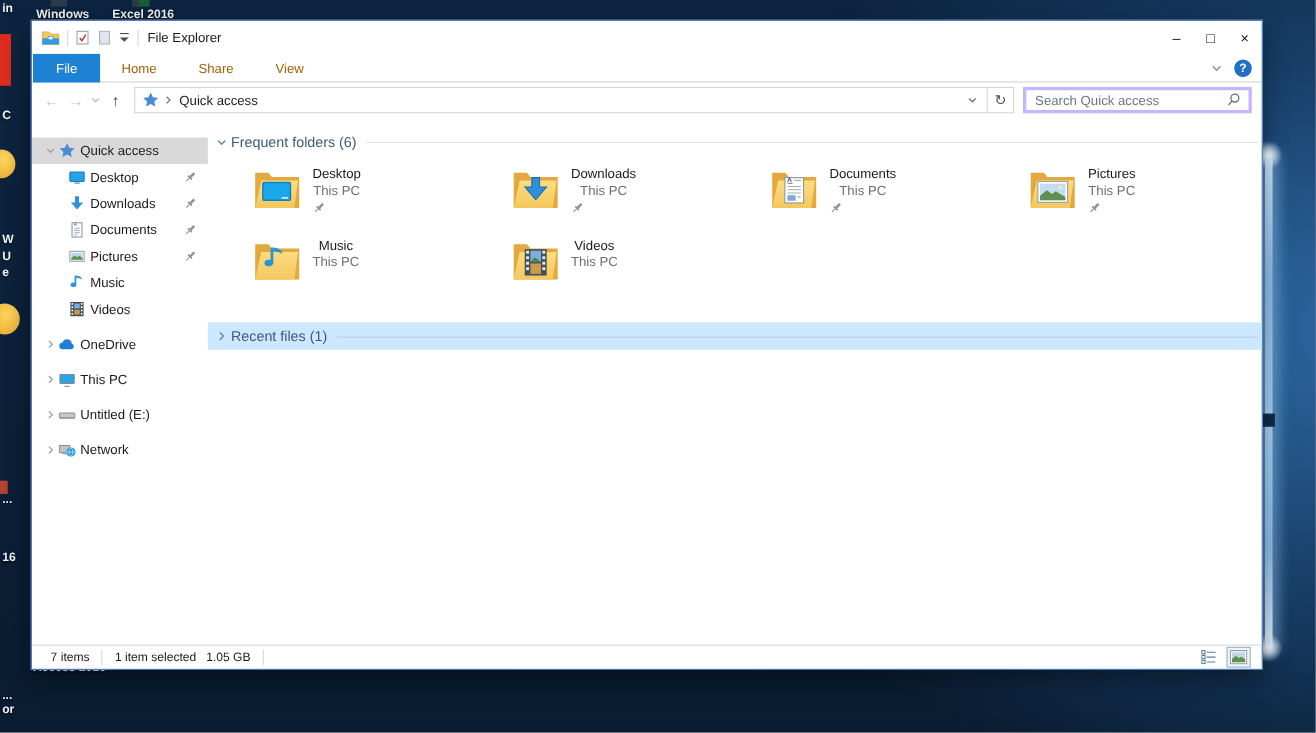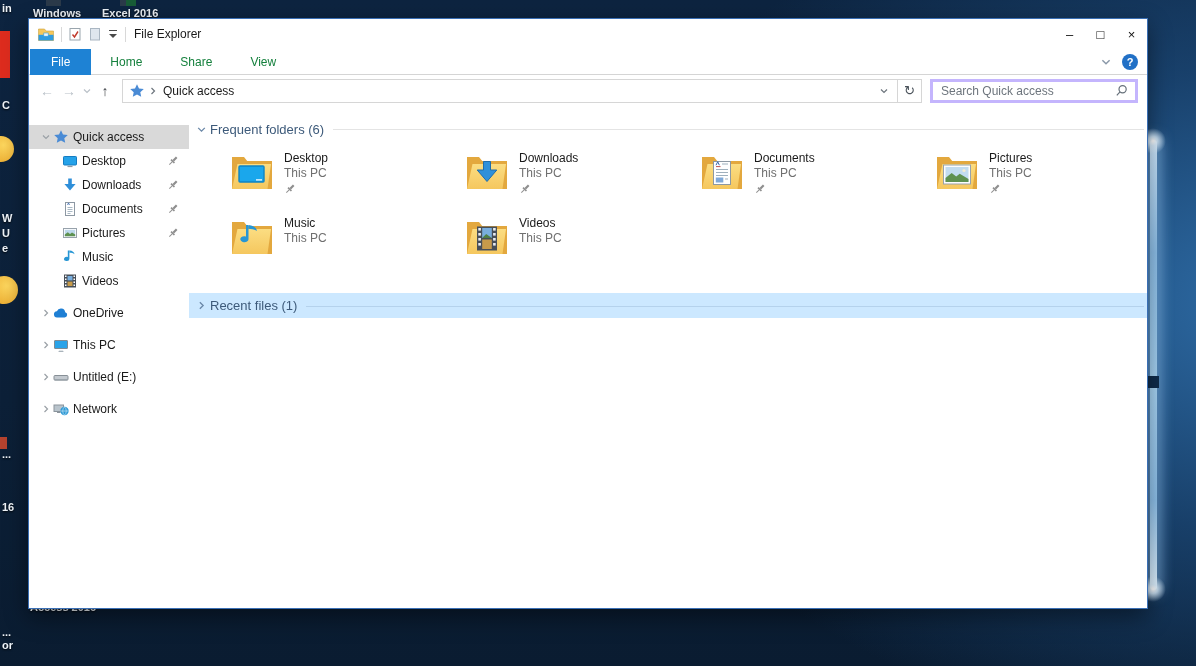--- a/index.html
+++ b/index.html
@@ -33,21 +33,21 @@
   .qat .sep { width:1px; height:15px; background:#d8d8d8; }
   .qat-caret { width:11px; height:8px; position:relative; cursor:default; }
   .qat-caret::before { content:""; position:absolute; left:1px; top:0; width:8px; height:0; border-top:1.6px solid #4a4a4a; }
   .qat-caret::after { content:""; position:absolute; left:1px; top:4px; border-left:4px solid transparent; border-right:4px solid transparent; border-top:4px solid #4a4a4a; }
   .win-title { margin-left:8px; font-size:12px; color:#1a1a1a; }
   .win-ctrls { margin-left:auto; display:flex; height:100%; }
   .win-ctrl { width:31px; height:100%; display:flex; align-items:center; justify-content:center; font-size:13px; color:#111; }
 
   
   .ribbon { height:26px; display:flex; align-items:stretch; border-bottom:1px solid #d5d5d5; flex:0 0 auto; }
-  .rtab { display:flex; align-items:center; padding:0 19px; font-size:12px; color:#15803d; }
+  .rtab { display:flex; align-items:center; padding:0 19px; font-size:12px; color:#a16207; }
   .rtab.active { background:#1e82d4; color:#fff; padding:13px 21px; margin-left:1px; }
   .ribbon-right { margin-left:auto; display:flex; align-items:center; gap:10px; padding-right:9px; }
   .collapse-chev { color:#8a98a8; display:flex; }
   .help-btn { width:16px; height:16px; border-radius:50%; background:#2170c6; color:#fff; font-size:11px; font-weight:bold;
     display:flex; align-items:center; justify-content:center; }
 
   
   .navbar { height:31px; display:flex; align-items:center; padding:0 9px 0 7px; flex:0 0 auto; }
   .nav-arrow { width:22px; text-align:center; font-size:14px; }
   .nav-arrow.disabled { color:#b9c0c7; }
@@ -70,21 +70,21 @@
   .sb-row { height:24px; display:flex; align-items:center; padding-left:9px; cursor:default; }
   .sb-row.selected { background:#d9d9d9; }
   .sb-row.group { margin-top:8px; }
   .sb-chev { width:15px; display:flex; justify-content:center; color:#9aa0a6; }
   .sb-ind { width:24px; flex:0 0 auto; }
   .sb-ico { width:20px; display:flex; align-items:center; }
   .sb-label { font-size:12px; white-space:nowrap; }
   .sb-pin { margin-left:auto; margin-right:10px; display:flex; }
 
   
-  .content { flex:1; min-width:0; padding-top:12px; position:relative; }
+  .content { flex:1; min-width:0; padding-top:12px; position:relative;text-align:center; }
   .grp-head { display:flex; align-items:center; padding-left:7px; height:22px; }
   .grp-chev { color:#6b88a8; display:flex; width:14px; }
   .grp-label { font-size:13px; color:#3d5a7a; white-space:nowrap; }
   .grp-rule { flex:1; height:1px; background:#e4e4e4; margin:1px 3px 0 9px; }
   .tiles { margin:10px 0 0 40px; display:grid; grid-template-columns:repeat(4,235px); grid-auto-rows:65px; }
   .tile { display:flex; align-items:flex-start; gap:9px; width:200px; }
   .tile-ico { flex:0 0 auto; margin-top:2px; }
   .tile-col { display:flex; flex-direction:column; padding-top:1px; }
   .tile-name { font-size:12px; color:#1a1a1a; }
   .tile-loc { font-size:12px; color:#6f6f6f; margin-top:1px; }
@@ -621,14 +621,36 @@
               <use href="#i-chev-right"></use>
             </svg>
           </span>
         <span class="grp-label">Recent files (1)</span>
         <span class="grp-rule"></span>
       </div>
 
     </div>
   </div>
 
+  <div class="statusbar">
+    <span class="st-cell st-first">
+      <span>7 items</span>
+    </span>
+    <span class="st-cell">
+      <span>1 item selected</span>
+      <span>1.05 GB</span>
+    </span>
+    <span class="st-end"></span>
+    <span class="st-views">
+      <span class="view-btn">
+          <svg width="14" height="13">
+            <use href="#i-details"></use>
+          </svg>
+        </span>
+      <span class="view-btn selected">
+          <svg width="16" height="13">
+            <use href="#i-thumb"></use>
+          </svg>
+        </span>
+    </span>
+  </div>
 
 </div>
 
 </body></html>

